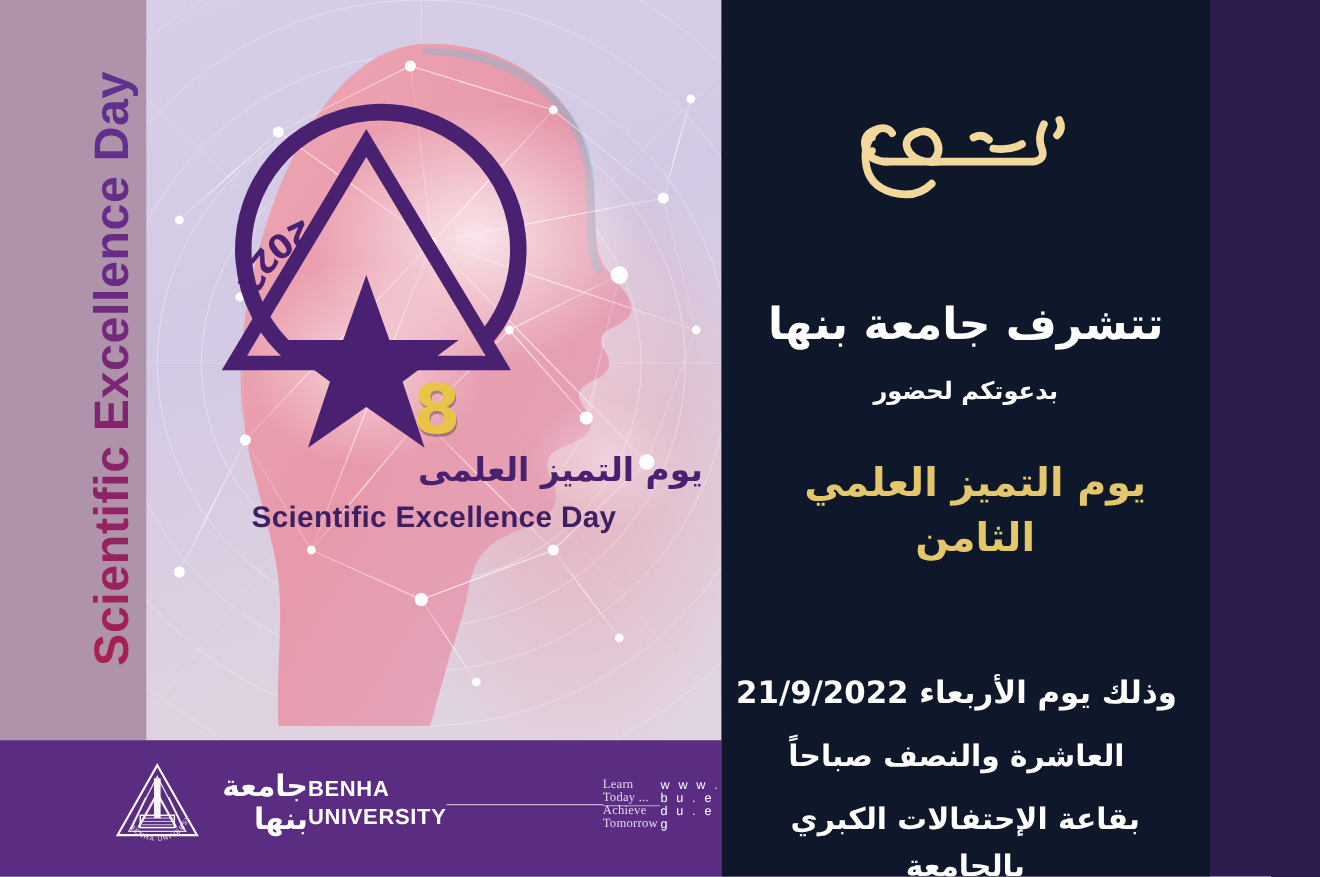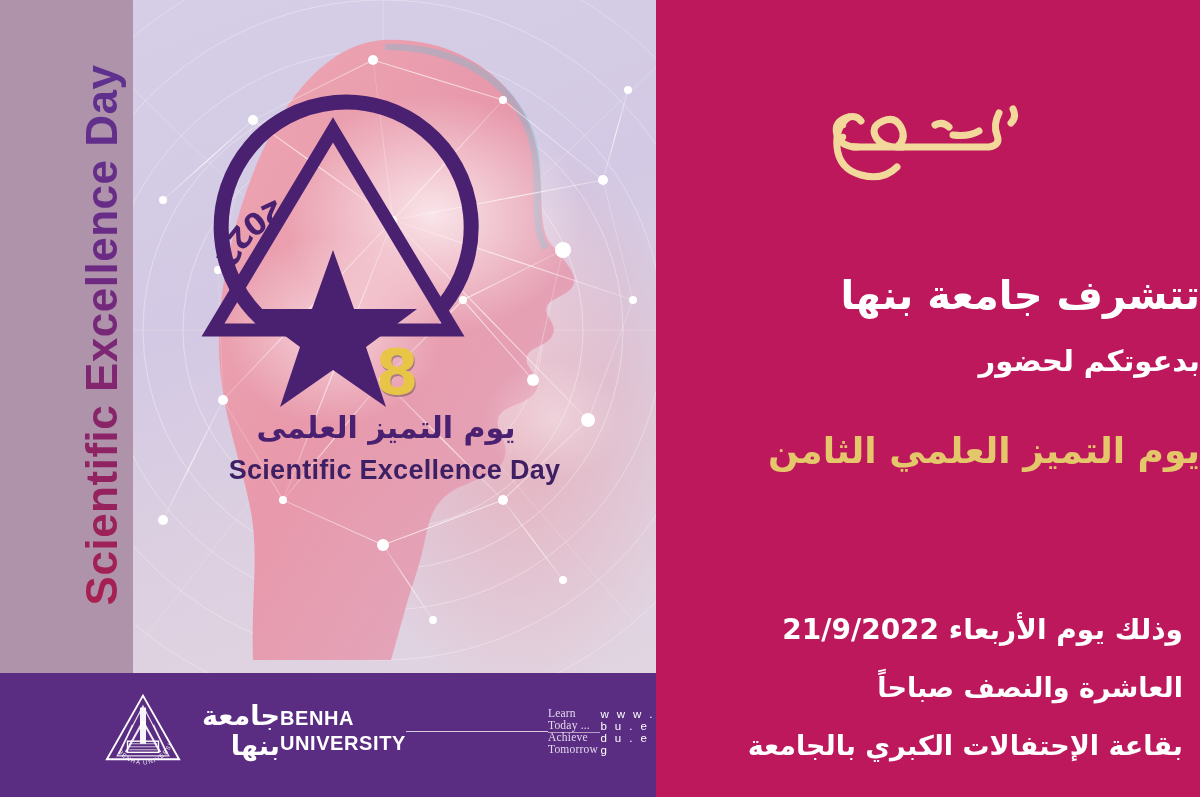--- a/index.html
+++ b/index.html
@@ -90,41 +90,41 @@
     content:"";position:absolute;left:0;right:0;top:52%;height:1px;
     background:rgba(255,255,255,.55);
   }
   .uni-url{
     color:#ffffff;font-size:11.5px;letter-spacing:2.4px;margin-top:2px;
     font-family:"Liberation Sans","DejaVu Sans",sans-serif;
   }
 
   
   .right-half{
-    position:absolute;left:656px;top:0;width:544px;height:797px;
-    background:#be185d;
+    position:absolute;left:656px;top:0;width:444px;height:797px;
+    background:#0f172a;
     direction:rtl;
-    text-align:right;
+    text-align:center;
   }
   .calligraphy{
     position:absolute;left:0;right:0;top:86px;
     height:110px;
     display:flex;align-items:center;justify-content:center;
   }
   .calligraphy svg{display:block;}
   .invite-block{
     position:absolute;left:0;right:0;top:268px;
   }
   .line-white{
     color:#ffffff;font-weight:bold;
     font-family:"DejaVu Sans","Liberation Sans",sans-serif;
     direction:rtl;
   }
   .l1{font-size:40px;line-height:1.35;}
-  .l2{font-size:29px;line-height:1.5;margin-top:18px;}
+  .l2{font-size:22px;line-height:1.5;margin-top:18px;}
   .l-gold{
     color:#e4c76a;font-weight:bold;font-size:36px;line-height:1.4;
     margin-top:42px;
     font-family:"DejaVu Sans","Liberation Sans",sans-serif;
     direction:rtl;
     margin-left:17px;
   }
   .details-block{
     position:absolute;left:0;right:17px;top:560px;margin-top:48px;
   }
@@ -277,21 +277,21 @@
           </text>
         </svg>
       </div>
 
       <div style="position:absolute;left:236px;top:336px;width:56px;height:72px;
                   display:flex;align-items:center;justify-content:center;
                   color:#e8c547;font-size:62px;font-weight:bold;
                   font-family:'DejaVu Sans','Liberation Sans',sans-serif;
                   text-shadow:1px 2px 0 rgba(0,0,0,.28);">8</div>
 
-      <div style="position:absolute;left:0;right:17px;top:410px;text-align:center;direction:rtl;
+      <div style="position:absolute;left:0;right:17px;top:410px;direction:rtl;
                   color:#4a2070;font-size:30px;font-weight:bold;
                   font-family:'DejaVu Sans','Liberation Sans',sans-serif;letter-spacing:1px;">يوم التميز العلمى</div>
       <div style="position:absolute;left:0;right:0;top:455px;text-align:center;
                   color:#3d1f63;font-size:27px;font-weight:bold;
                   font-family:'Liberation Sans','DejaVu Sans',sans-serif;letter-spacing:.3px;">Scientific Excellence Day</div>
     </div>
 
     <div class="vertical-title">Scientific Excellence Day</div>
 
     <div class="footer-band">

